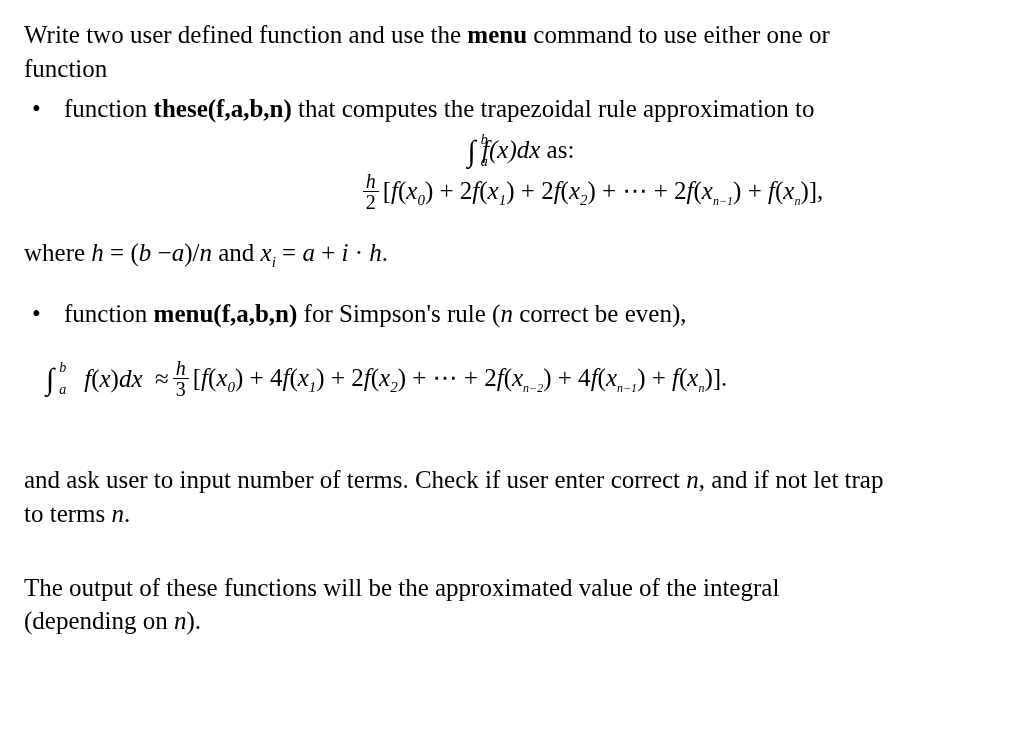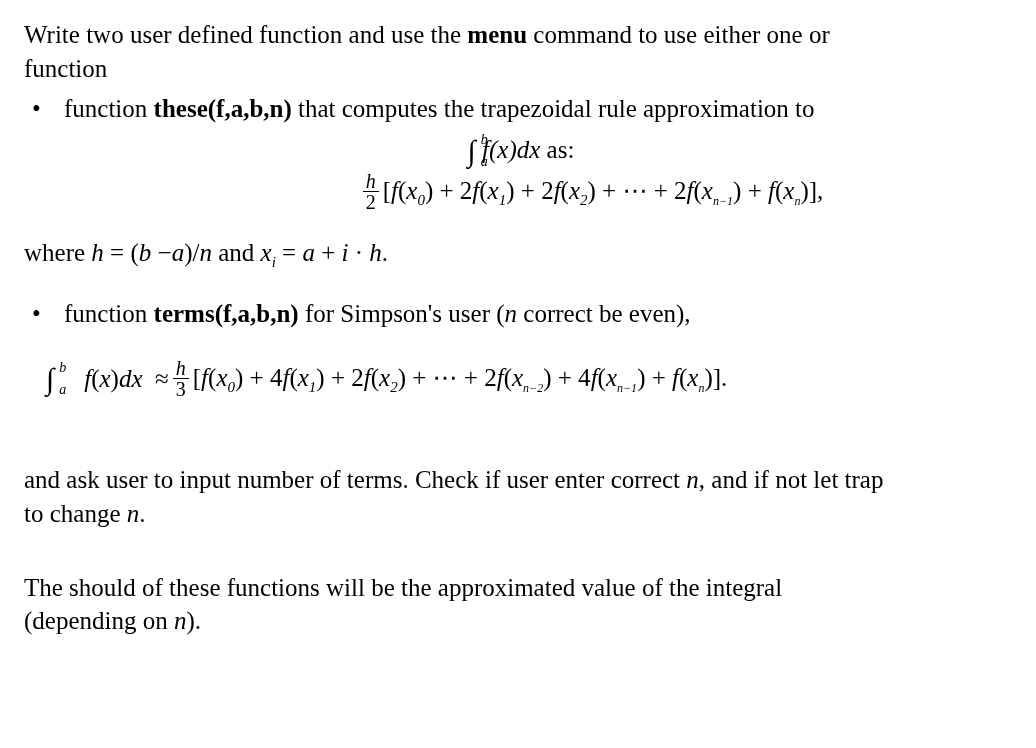--- a/index.html
+++ b/index.html
@@ -145,21 +145,21 @@
 
   <p class="para">
     <span>where </span><span class="mi" style="font-style: italic;"><span>h</span> <span class="upright">= (</span><span>b</span> <span class="upright">−</span><span>a</span><span class="upright">)/</span><span>n</span></span>
     <span>and </span><span class="mi">x</span><span class="sub">i</span> <span class="upright">=</span> <span class="mi">a</span> <span class="upright">+</span> <span class="mi">i</span> <span class="upright">·</span> <span class="mi">h</span><span class="upright">.</span>
   </p>
 
   <div class="spacer2"></div>
 
   <div class="bullet-block">
     <span class="bullet-dot">•</span>
-    <span>function </span><b>terms(f,a,b,n)</b><span> for Simpson's user (</span><span class="mi">n </span><span>correct be even),</span>
+    <span>function </span><b>menu(f,a,b,n)</b><span> for Simpson's rule (</span><span class="mi">n </span><span>correct be even),</span>
   </div>
 
   <div class="formula-row2">
     <span class="intsym">
       <span>∫</span>
       <span class="ub">b</span>
       <span class="lb">a</span>
     </span>
     <span class="math-line mid" style="margin-left:30px;">
       <span class="mi">f</span><span class="upright">(</span><span class="mi">x</span><span class="upright">)</span><span class="mi">dx</span>&nbsp;&nbsp;<span class="upright">≈</span>
@@ -169,26 +169,26 @@
       <span class="den upright">3</span>
     </span>
     <span class="math-line" style="font-style: italic; text-align: center;">
       <span class="upright">[</span><span class="mi">f</span><span class="upright">(</span><span class="mi">x</span><span class="sub">0</span><span class="upright">) + 4</span><span class="mi">f</span><span class="upright">(</span><span class="mi">x</span><span class="sub">1</span><span class="upright">) + 2</span><span class="mi">f</span><span class="upright">(</span><span class="mi">x</span><span class="sub">2</span><span class="upright">) + ⋯ + 2</span><span class="mi">f</span><span class="upright">(</span><span class="mi">x</span><span class="subm">n−2</span><span class="upright">) + 4</span><span class="mi">f</span><span class="upright">(</span><span class="mi">x</span><span class="subm">n−1</span><span class="upright">) + </span><span class="mi">f</span><span class="upright">(</span><span class="mi">x</span><span class="subm">n</span><span class="upright">)].</span>
     </span>
   </div>
 
   <p class="para">
     <br>
     <span>and ask user to input number of terms. Check if user enter correct </span><span class="mi">n</span><span>, and if not let trap</span><br>
-    <span>to change </span><span class="mi">n</span><span>.</span>
+    <span>to terms </span><span class="mi">n</span><span>.</span>
   </p>
 
   <div class="spacer2"></div>
 
   <p class="para">
-    <span>The should of these functions will be the approximated value of the integral</span><br>
+    <span>The output of these functions will be the approximated value of the integral</span><br>
     <span>(depending on </span><span class="mi">n</span><span>).</span>
   </p>
 
   <div class="spacer2"></div>
 
 
 </div>
 
 </body></html>

